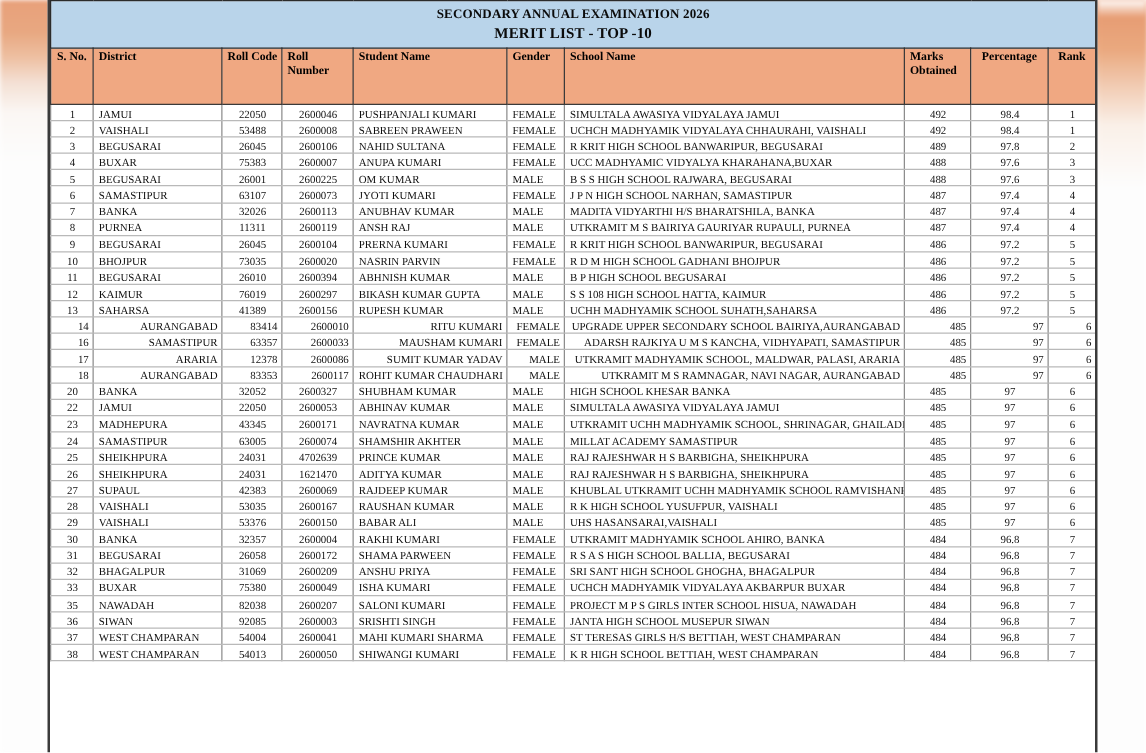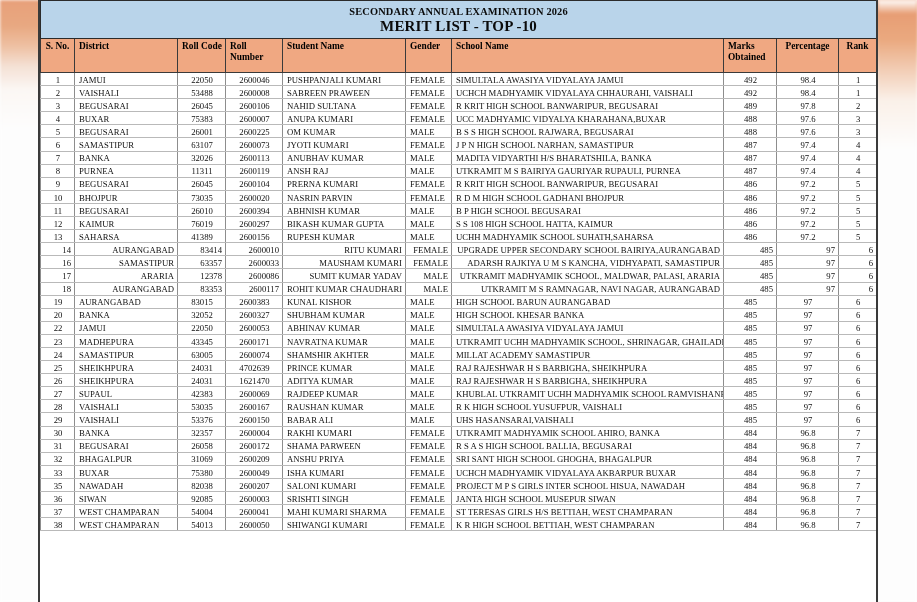--- a/index.html
+++ b/index.html
@@ -62,31 +62,31 @@
     background: #b9d4ea;
     border: 1.4px solid #2b2b2b;
     text-align: center;
     font-weight: bold;
     font-size: 10.4px;
     letter-spacing: 0.15px;
     line-height: 14px;
     padding: 4px 0 5px 0;
     color: #0b0b0b;
   }
-  .title-line2 { font-size: 15px; font-family: Liberation Serif, serif; }
+  .title-line2 { font-size: 12px; font-family: Liberation Serif, serif; }
 
   
   tr.head-row th {
     background: #f0a882;
     border: 1.1px solid #3a3a3a;
     font-size: 9.4px;
     font-weight: bold;
     text-align: left;
     vertical-align: top;
-    padding: 2px 3px 3px 4px;
+    padding: 2px 3px 14px 4px;
     line-height: 10.5px;
     height: 28px;
     color: #000;
   }
   tr.head-row th.c { text-align: center; padding-left: 0; padding-right: 0;}
 
   
   table.merit td.d {
     border-left: 1px solid #8d8d8d;
     border-right: 1px solid #8d8d8d;
@@ -356,32 +356,20 @@
           <td class="d num tall">83353</td>
           <td class="d num tall">2600117</td>
           <td class="d tall">ROHIT KUMAR CHAUDHARI</td>
           <td class="d tall">MALE</td>
           <td class="d tall">UTKRAMIT M S RAMNAGAR, NAVI NAGAR, AURANGABAD</td>
           <td class="d num tall">485</td>
           <td class="d num tall">97</td>
           <td class="d num tall">6</td>
         </tr>
         <tr>
-          <td class="d num">19</td>
-          <td class="d">AURANGABAD</td>
-          <td class="d num">83015</td>
-          <td class="d num">2600383</td>
-          <td class="d">KUNAL KISHOR</td>
-          <td class="d">MALE</td>
-          <td class="d">HIGH SCHOOL BARUN AURANGABAD</td>
-          <td class="d num">485</td>
-          <td class="d num">97</td>
-          <td class="d num">6</td>
-        </tr>
-        <tr>
           <td class="d num">20</td>
           <td class="d">BANKA</td>
           <td class="d num">32052</td>
           <td class="d num">2600327</td>
           <td class="d">SHUBHAM KUMAR</td>
           <td class="d">MALE</td>
           <td class="d">HIGH SCHOOL KHESAR BANKA</td>
           <td class="d num">485</td>
           <td class="d num">97</td>
           <td class="d num">6</td>

